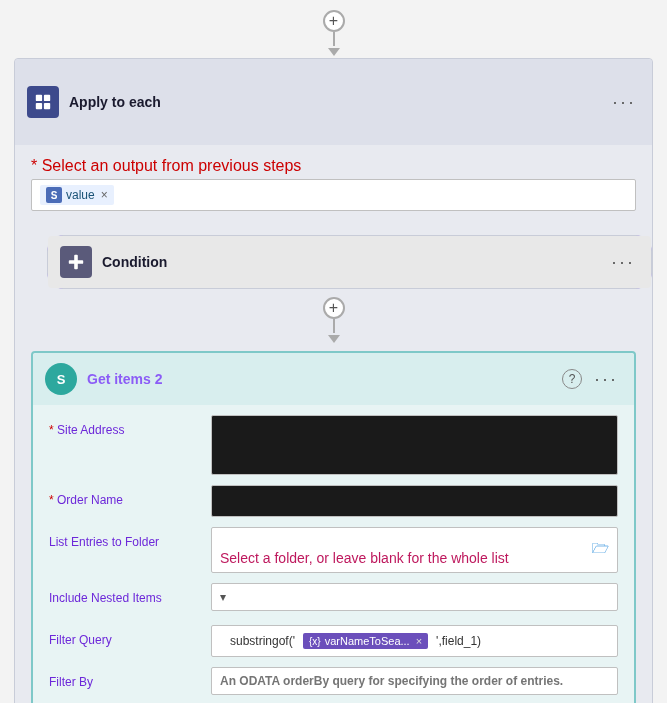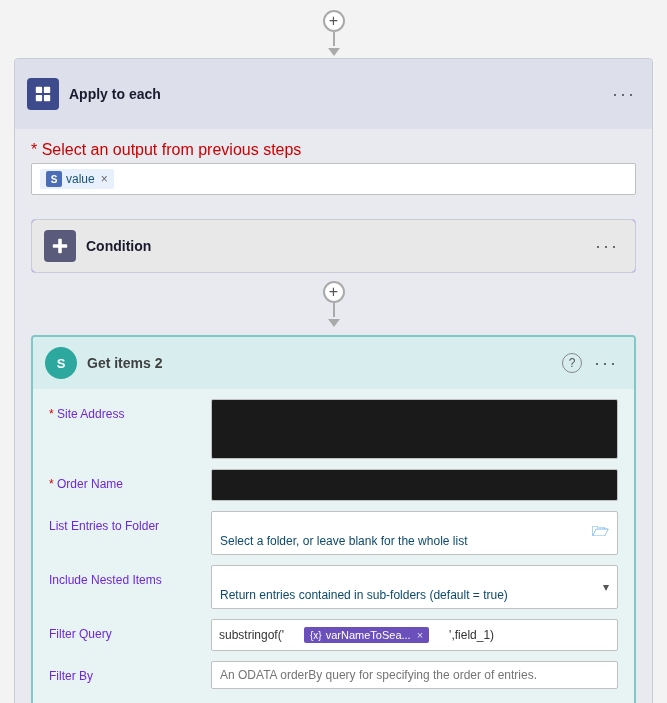--- a/index.html
+++ b/index.html
@@ -59,21 +59,21 @@
     .apply-each-block {
       width: 100%;
       background: #e8eaf0;
       border: 1px solid #c8ccd8;
       border-radius: 4px;
       margin-bottom: 0;
     }
     .block-header {
       display: flex;
       align-items: center;
-      padding: 19px 12px;
+      padding: 27px 12px;
       background: #dde0ea;
       border-radius: 4px 4px 0 0;
     }
     .block-header-icon {
       width: 32px;
       height: 32px;
       border-radius: 4px;
       background: #3d4a8c;
       display: flex;
       align-items: center;
@@ -152,22 +152,22 @@
       color: #666;
       font-size: 12px;
       margin-left: 2px;
     }
 
     
     .condition-block {
       width: 100%;
       background: #8b5cf6;
       border: 1px solid #c8ccd8;
-      border-radius: 4px;
-      margin: 0 0 0 0;
+      border-radius: 16px;
+      margin: 0 0 0 16px;
     }
     .condition-header {
       display: flex;
       align-items: center;
       padding: 10px 12px;
       background: #e8e8e8;
       border-radius: 4px;
     }
     .condition-icon {
       width: 32px;
@@ -205,21 +205,21 @@
       justify-content: center;
       margin-right: 10px;
       font-size: 13px;
       font-weight: bold;
       color: white;
       flex-shrink: 0;
     }
     .get-items-title {
       font-size: 14px;
       font-weight: 600;
-      color: #404040;
+      color: #8b5cf6;
       flex: 1;
     }
     .help-btn {
       width: 20px;
       height: 20px;
       border-radius: 50%;
       border: 1.5px solid #888;
       display: flex;
       align-items: center;
       justify-content: center;
@@ -255,20 +255,21 @@
       min-height: 32px;
     }
     .text-input {
       width: 100%;
       border: 1px solid #c0c0c0;
       border-radius: 2px;
       padding: 6px 8px;
       font-size: 12px;
       background: white;
       color: #333;
+      font-weight: bold;
     }
     .text-input-dark {
       width: 100%;
       border: 1px solid #c0c0c0;
       border-radius: 2px;
       padding: 6px 8px;
       font-size: 12px;
       background: #1a1a1a;
       color: #ccc;
       min-height: 60px;
@@ -280,37 +281,37 @@
       padding: 6px 8px;
       font-size: 12px;
       background: white;
       color: #888;
       display: flex;
       align-items: center;
       justify-content: space-between;
       cursor: pointer;
     }
     .select-placeholder {
-      color: #0c4a6e;
-      font-size: 12px;
+      color: #be185d;
+      font-size: 14px;
       margin-top: 16px;
     }
     .chevron-down {
       color: #555;
       font-size: 12px;
     }
     .filter-input-row {
       display: flex;
       align-items: center;
       border: 1px solid #c0c0c0;
       border-radius: 2px;
       background: white;
       min-height: 32px;
-      padding: 4px 7px;
-      gap: 20px;
+      padding: 4px 18px;
+      gap: 8px;
       flex-wrap: wrap;
     }
     .filter-text {
       font-size: 12px;
       color: #333;
       white-space: nowrap;
     }
     .filter-token {
       display: flex;
       align-items: center;
@@ -440,21 +441,20 @@
                 <span class="select-placeholder">Select a folder, or leave blank for the whole list</span>
                 <span class="folder-icon">🗁</span>
               </div>
             </div>
           </div>
 
           <div class="form-row">
             <div class="form-label">Include Nested Items</div>
             <div class="form-control">
               <div class="select-input">
-                <span class="select-placeholder">Return entries contained in sub-folders (default = true)</span>
                 <span class="chevron-down">▾</span>
               </div>
             </div>
           </div>
 
           <div class="form-row">
             <div class="form-label">Filter Query</div>
             <div class="form-control">
               <div class="filter-input-row">
                 <span class="filter-text">substringof('</span>

